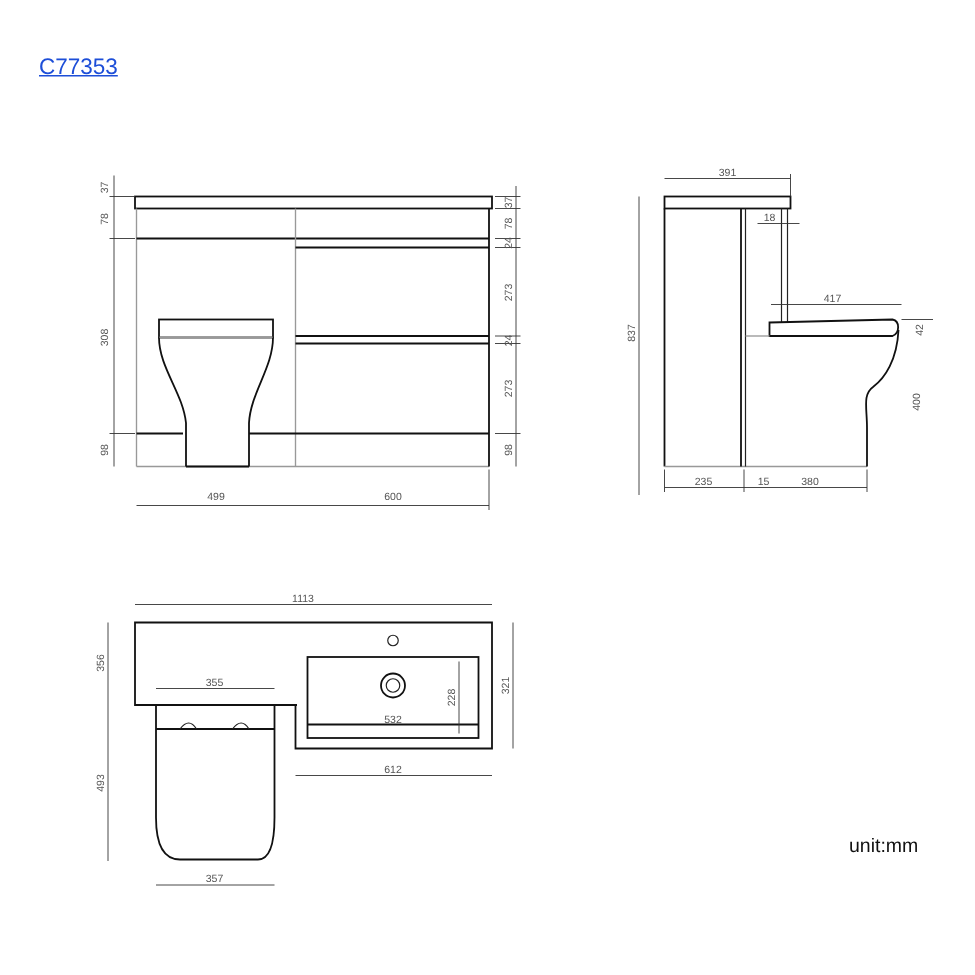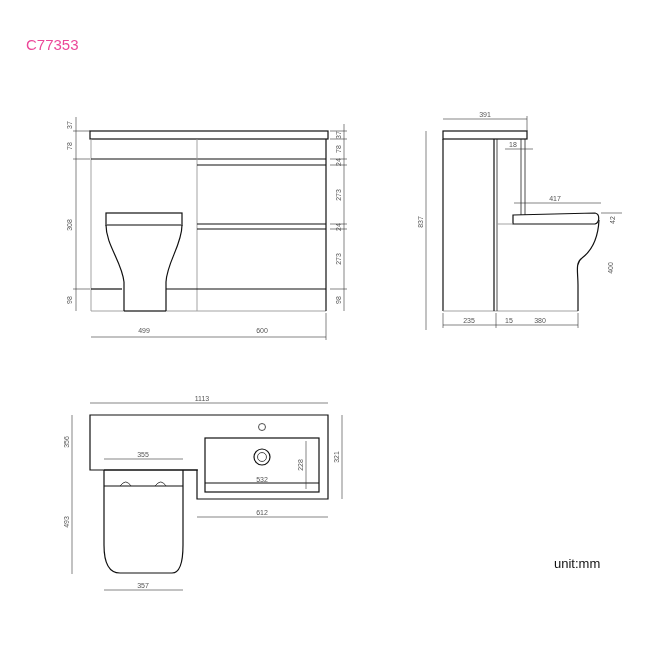--- a/index.html
+++ b/index.html
@@ -1,18 +1,18 @@
 <!DOCTYPE html>
 <html><head>
 <meta charset="utf-8">
 <style>
   html, body { margin: 0; padding: 0; background: #ffffff; }
   body { width: 650px; height: 650px; position: relative; overflow: hidden; font-family: "Liberation Sans", sans-serif; }
-  .code { position: absolute; left: 26px; top: 36px; font-size: 15px; color: #ec4899; }
-  .unit { position: absolute; left: 554px; top: 556px; font-size: 13px; color: #111; }
+  .code { position: absolute; left: 26px; top: 36px; font-size: 15px; color: #1d4ed8; text-decoration: underline; }
+  .unit { position: absolute; left: 566px; top: 556px; font-size: 13px; color: #111; }
   svg { position: absolute; left: 0; top: 0; }
   .dim { font-family: "Liberation Sans", sans-serif; font-size: 7px; fill: #555; }
   .thick { stroke: #111; stroke-width: 1.2; fill: none; }
   .thin { stroke: #222; stroke-width: 0.8; fill: none; }
   .grey { stroke: #999; stroke-width: 0.9; fill: none; }
   .dline { stroke: #333; stroke-width: 0.6; fill: none; }
 </style>
 </head>
 <body>
 

